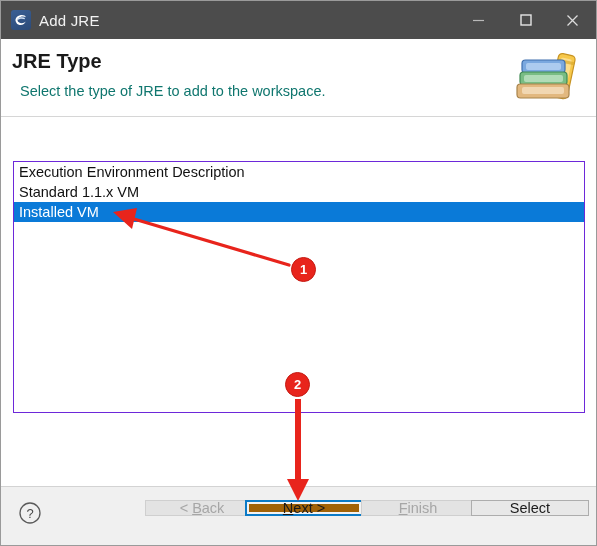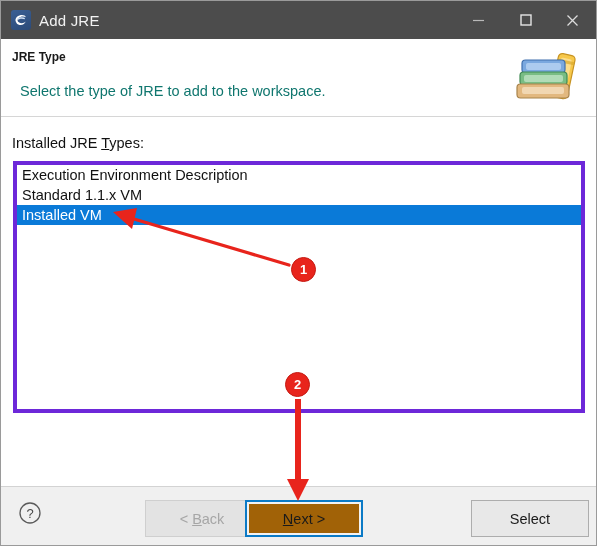--- a/index.html
+++ b/index.html
@@ -77,21 +77,21 @@
     width: 100%;
     height: 78px;
     background: #ffffff;
     border-bottom: 1px solid #d6d6d6;
     box-sizing: border-box;
   }
   .header-title {
     position: absolute;
     left: 11px;
     top: 11px;
-    font-size: 12px;
+    font-size: 20px;
     font-weight: bold;
     color: #1a1a1a;
   }
   .header-sub {
     position: absolute;
     left: 19px;
     top: 44px;
     font-size: 14.5px;
     color: #0f766e;
   }
@@ -121,21 +121,21 @@
   }
   .list-label u { text-decoration: underline; }
 
   .listbox {
     position: absolute;
     left: 12px;
     top: 43px;
     width: 572px;
     height: 252px;
     background: #ffffff;
-    border: 4px solid #6d28d9;
+    border: 1px solid #6d28d9;
     box-sizing: border-box;
     overflow: hidden;
   }
   .list-item {
     height: 20px;
     line-height: 20px;
     padding-left: 5px;
     font-size: 14.5px;
     color: #111111;
     white-space: nowrap;
@@ -159,21 +159,21 @@
   .help-icon {
     position: absolute;
     left: 17px;
     top: 14px;
     width: 24px;
     height: 24px;
   }
   .btn {
     position: absolute;
     top: 13px;
-    height: 37px;
+    height: 16px;
     background: #e1e1e1;
     border: 1px solid #adadad;
     box-sizing: border-box;
     font-size: 14.5px;
     color: #1a1a1a;
     font-family: "Liberation Sans", sans-serif;
     display: flex;
     align-items: center;
     justify-content: center;
     padding: 0;
@@ -270,23 +270,20 @@
         <rect x="6" y="26" width="47" height="13" rx="3.5" fill="#79bd84" stroke="#3f8a52" stroke-width="1.2"></rect>
         <rect x="10" y="29" width="39" height="7" rx="2" fill="#bfe3c4" opacity="0.8"></rect>
 
         <rect x="3" y="38" width="52" height="14" rx="3.5" fill="#e2b87f" stroke="#a8834a" stroke-width="1.2"></rect>
         <rect x="8" y="41" width="42" height="7" rx="2" fill="#f3dcbb" opacity="0.85"></rect>
       </svg>
     </div>
   </div>
 
   <div class="content">
-    <div class="list-label">
-      <span>Installed JRE </span><u>T</u><span>ypes:</span>
-    </div>
 
     <div class="listbox">
       <div class="list-item">Execution Environment Description</div>
       <div class="list-item">Standard 1.1.x VM</div>
       <div class="list-item selected">Installed VM</div>
     </div>
   </div>
 
   <div class="footer">
     <div class="help-icon">
@@ -297,20 +294,23 @@
     </div>
 
     <div class="btn btn-back disabled">
       <span style="text-decoration: none;">&lt; <u>B</u>ack</span>
     </div>
 
     <div class="btn btn-next">
       <span style="text-decoration: none; text-decoration-skip-ink: none; text-underline-offset: 1px; position: relative;"><u>N</u>ext &gt;</span>
     </div>
 
+    <div class="btn btn-finish disabled">
+      <span style="text-decoration: none;"><u>F</u>inish</span>
+    </div>
 
     <div class="btn btn-cancel">
       <span>Select</span>
     </div>
   </div>
 
   <div class="annot-layer">
     <svg width="597" height="546" viewBox="0 0 597 546" style="position:absolute;left:0;top:0;">
 
       <g>

